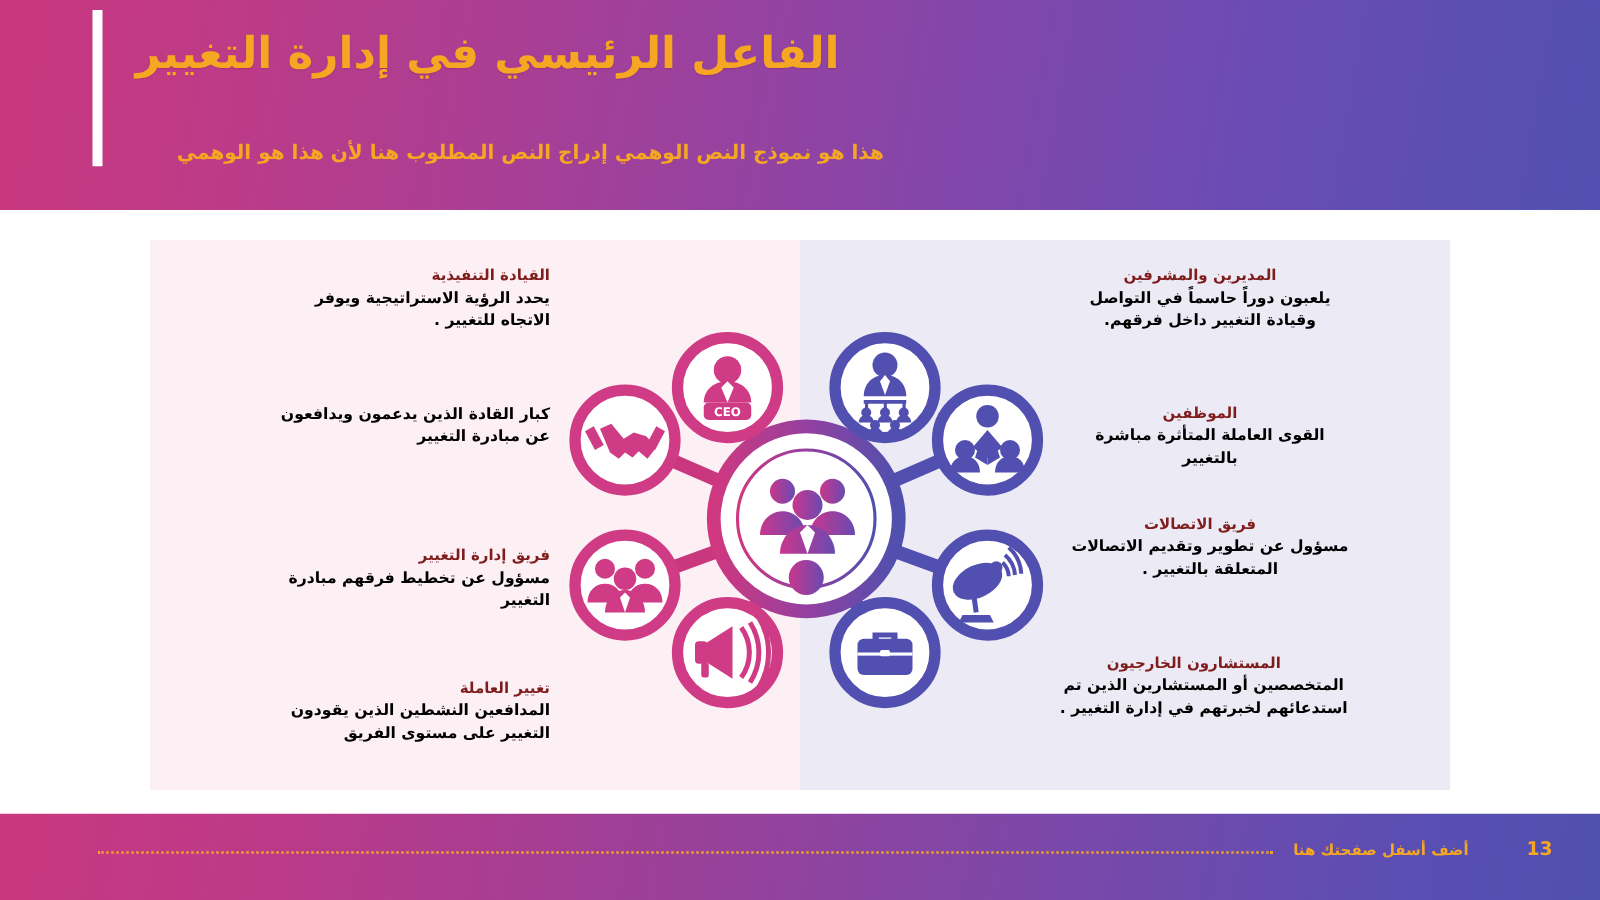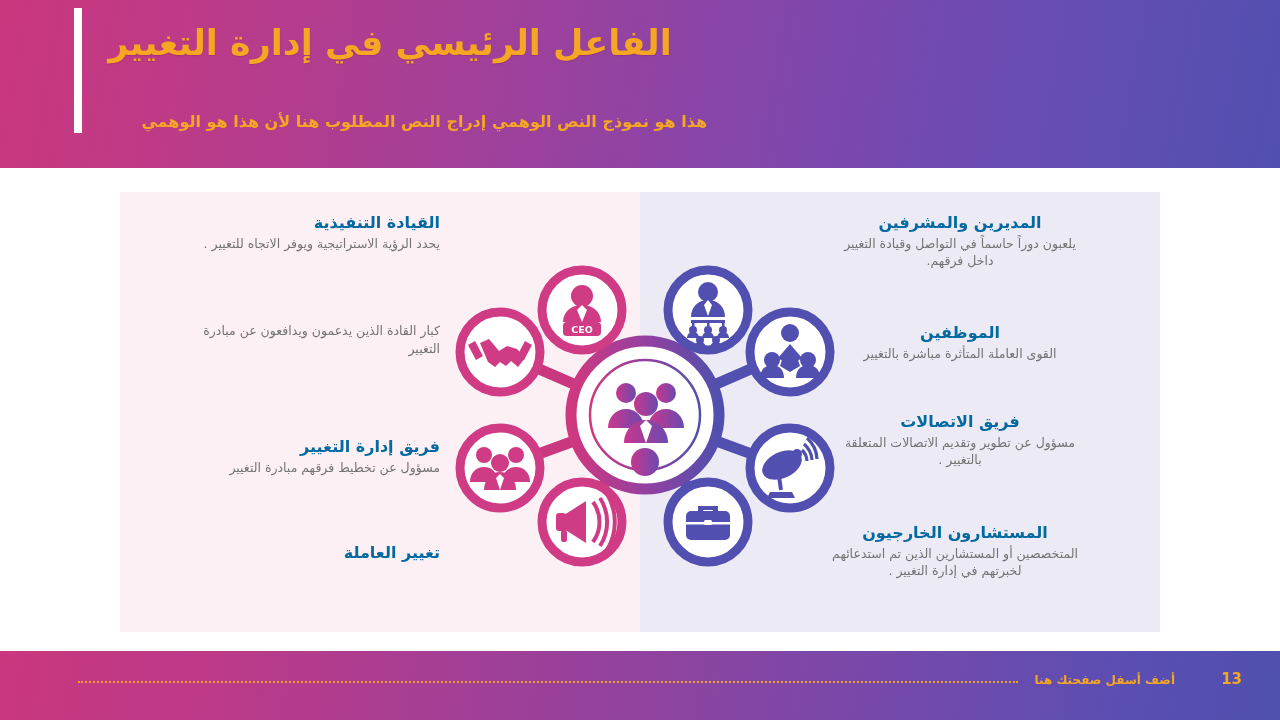--- a/index.html
+++ b/index.html
@@ -41,25 +41,25 @@
     background:#fdf0f5;
   }
   .panel-right {
     position:absolute; left:520px; top:0; width:520px; height:440px;
     background:#eceaf5;
   }
 
   
   .txt { position:absolute; direction:rtl; }
   .txt .t-title {
-    font-size:16px; font-weight:bold; color:#0369a1; line-height:1.35;
+    font-size:12px; font-weight:bold; color:#7f1d1d; line-height:1.35;
     margin-bottom:1px;
   }
   .txt .t-body {
-    font-size:12.5px; font-weight:normal; color:#737373; line-height:1.42;
+    font-size:12.5px; font-weight:bold; color:#000000; line-height:1.42;margin-left:16px;
   }
   .txt.right-al { text-align:center; }
   .txt.left-col { text-align:right; }
 
   
   .l1 { right:840px; top:212px; width:240px; }
   .l2 { right:840px; top:322px; width:240px; }
   .l3 { right:840px; top:436px; width:240px; }
   .l4 { right:840px; top:542px; width:265px; }
 
@@ -111,20 +111,21 @@
 </div>
 <div class="txt left-col l2">
   <div class="t-body">كبار القادة الذين يدعمون ويدافعون عن مبادرة التغيير</div>
 </div>
 <div class="txt left-col l3">
   <div class="t-title">فريق إدارة التغيير</div>
   <div class="t-body">مسؤول عن تخطيط فرقهم مبادرة التغيير</div>
 </div>
 <div class="txt left-col l4">
   <div class="t-title">تغيير العاملة</div>
+  <div class="t-body">المدافعين النشطين الذين يقودون التغيير على مستوى الفريق</div>
 </div>
 
 <div class="txt right-al r1">
   <div class="t-title">المديرين والمشرفين</div>
   <div class="t-body">يلعبون دوراً حاسماً في التواصل وقيادة التغيير داخل فرقهم.</div>
 </div>
 <div class="txt right-al r2">
   <div class="t-title">الموظفين</div>
   <div class="t-body">القوى العاملة المتأثرة مباشرة بالتغيير</div>
 </div>

